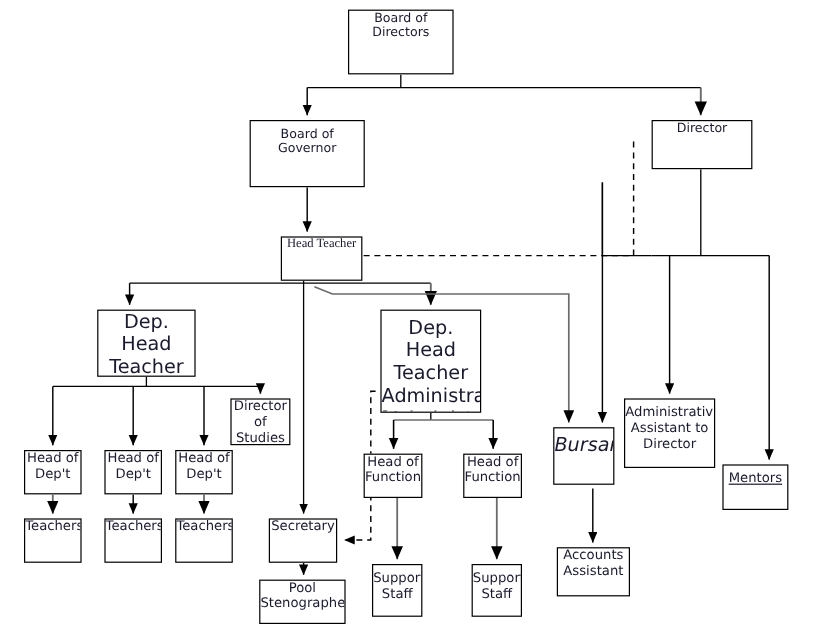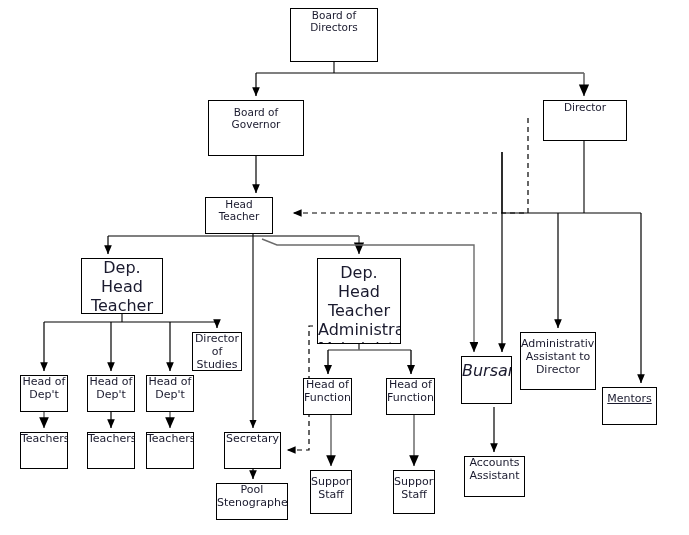--- a/index.html
+++ b/index.html
@@ -138,21 +138,21 @@
   </div>
 
   <div class="node-box n-mid align-top" style="left:208px; top:100px; width:96px; height:56px;">
     <span class="node-label">Board of Governor</span>
   </div>
 
   <div class="node-box n-mid" style="left:543px; top:100px; width:84px; height:41px;">
     <span class="node-label">Director</span>
   </div>
 
-  <div class="node-box n-mid" style="left:205px; top:197px; width:68px; height:37px;">
+  <div class="node-box n-mid" style="left:234px; top:197px; width:68px; height:37px;font-family:Liberation Serif, serif;">
     <span class="node-label">Head Teacher</span>
   </div>
 
   <div class="node-box n-small" style="left:81px; top:258px; width:82px; height:56px;">
     <span class="node-label">Dep. Head
 Teacher
 Academics</span>
   </div>
 
   <div class="node-box n-small align-top" style="left:317px; top:258px; width:84px; height:86px;">

